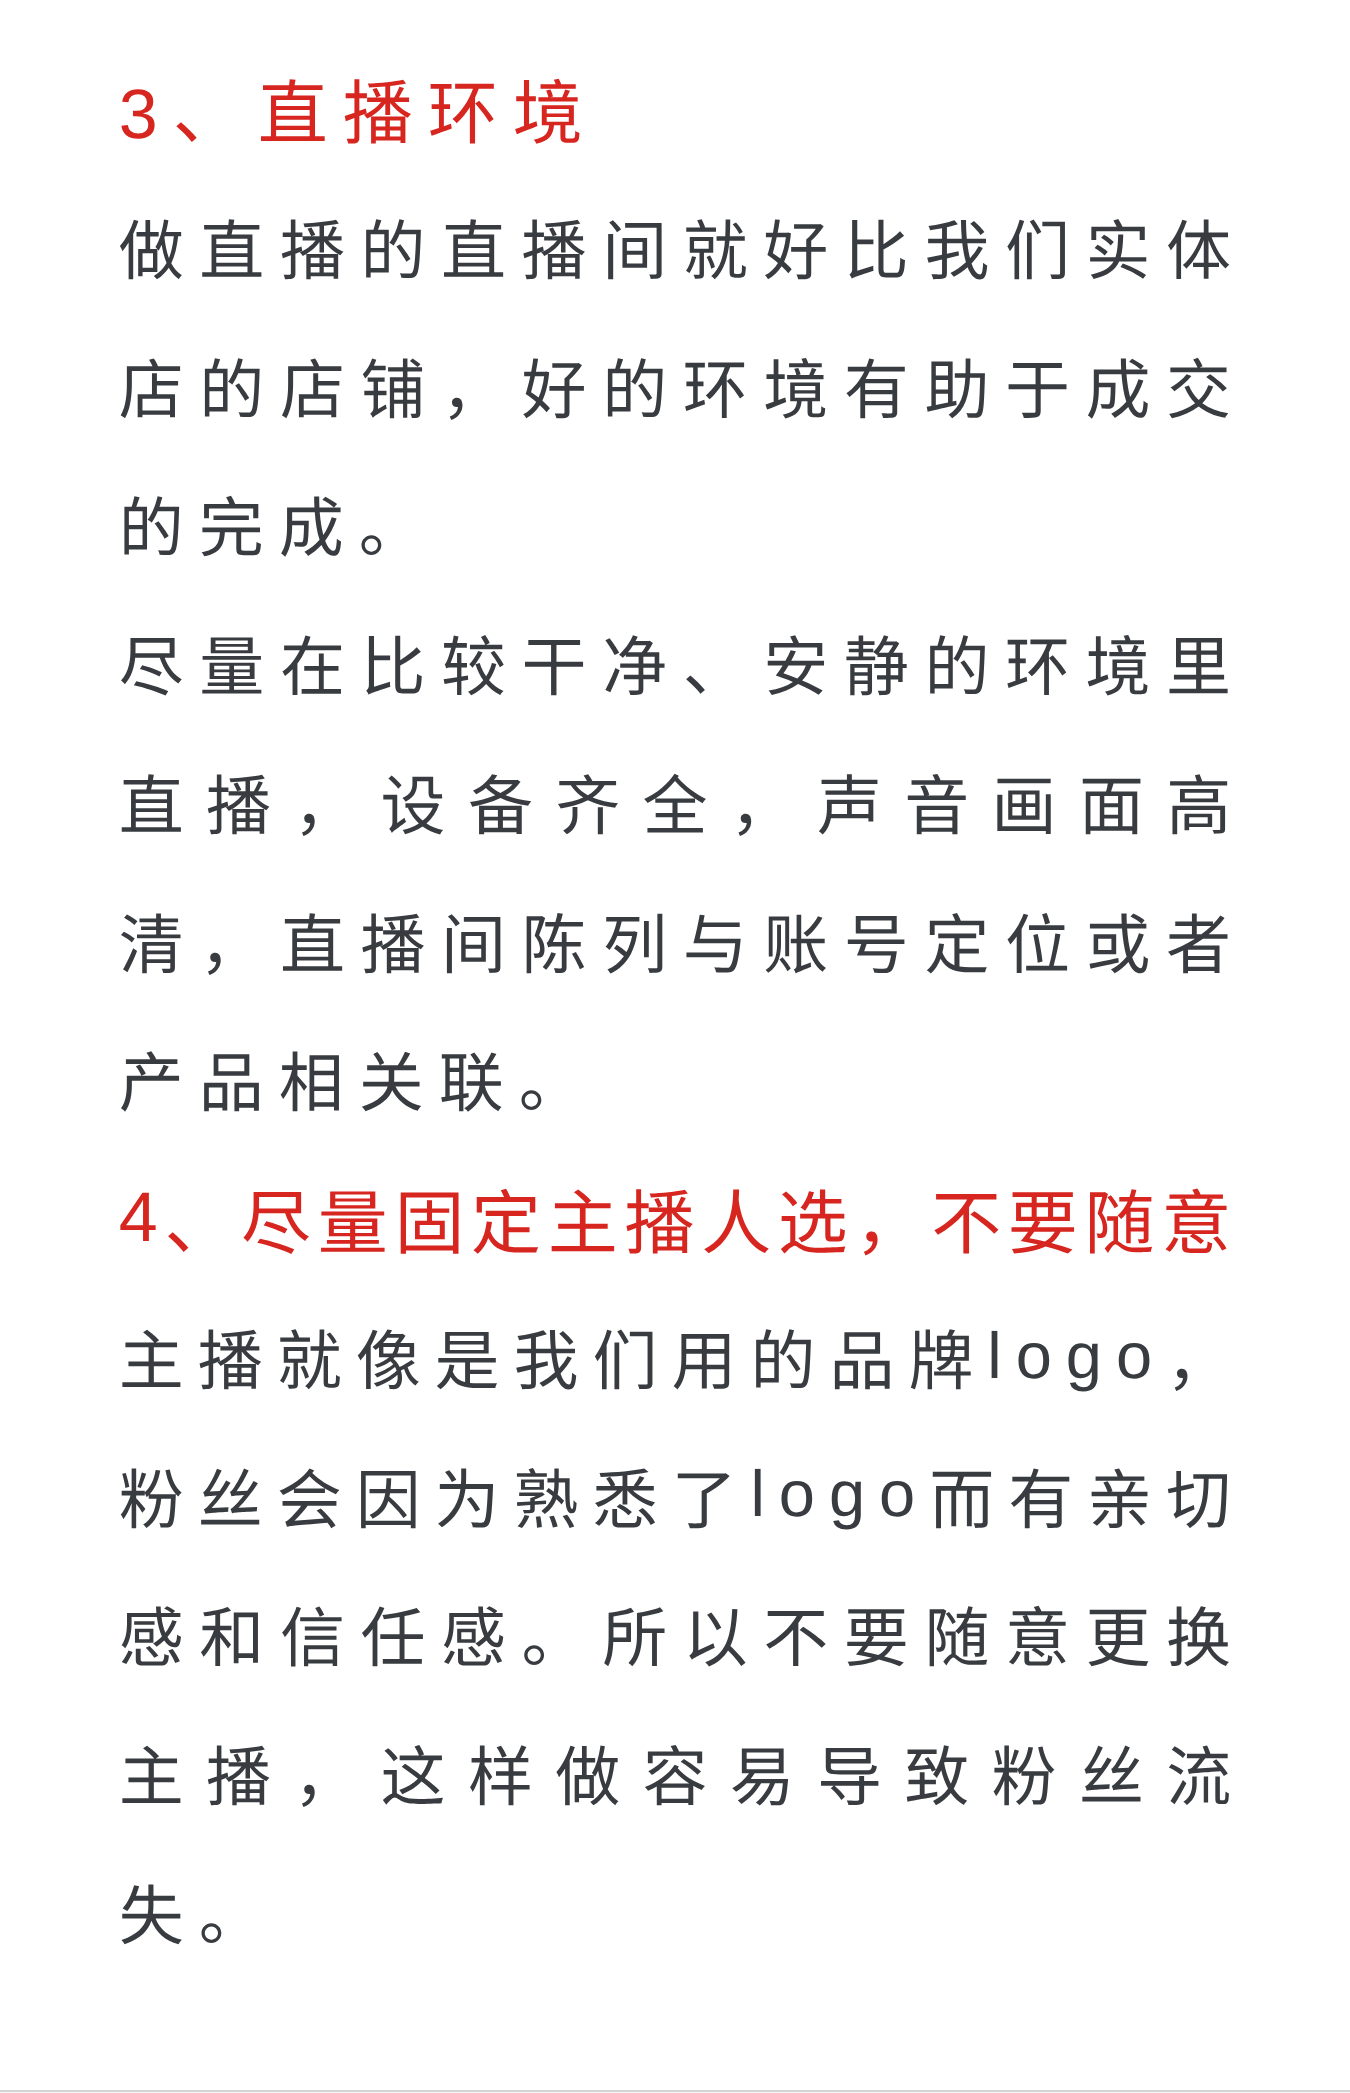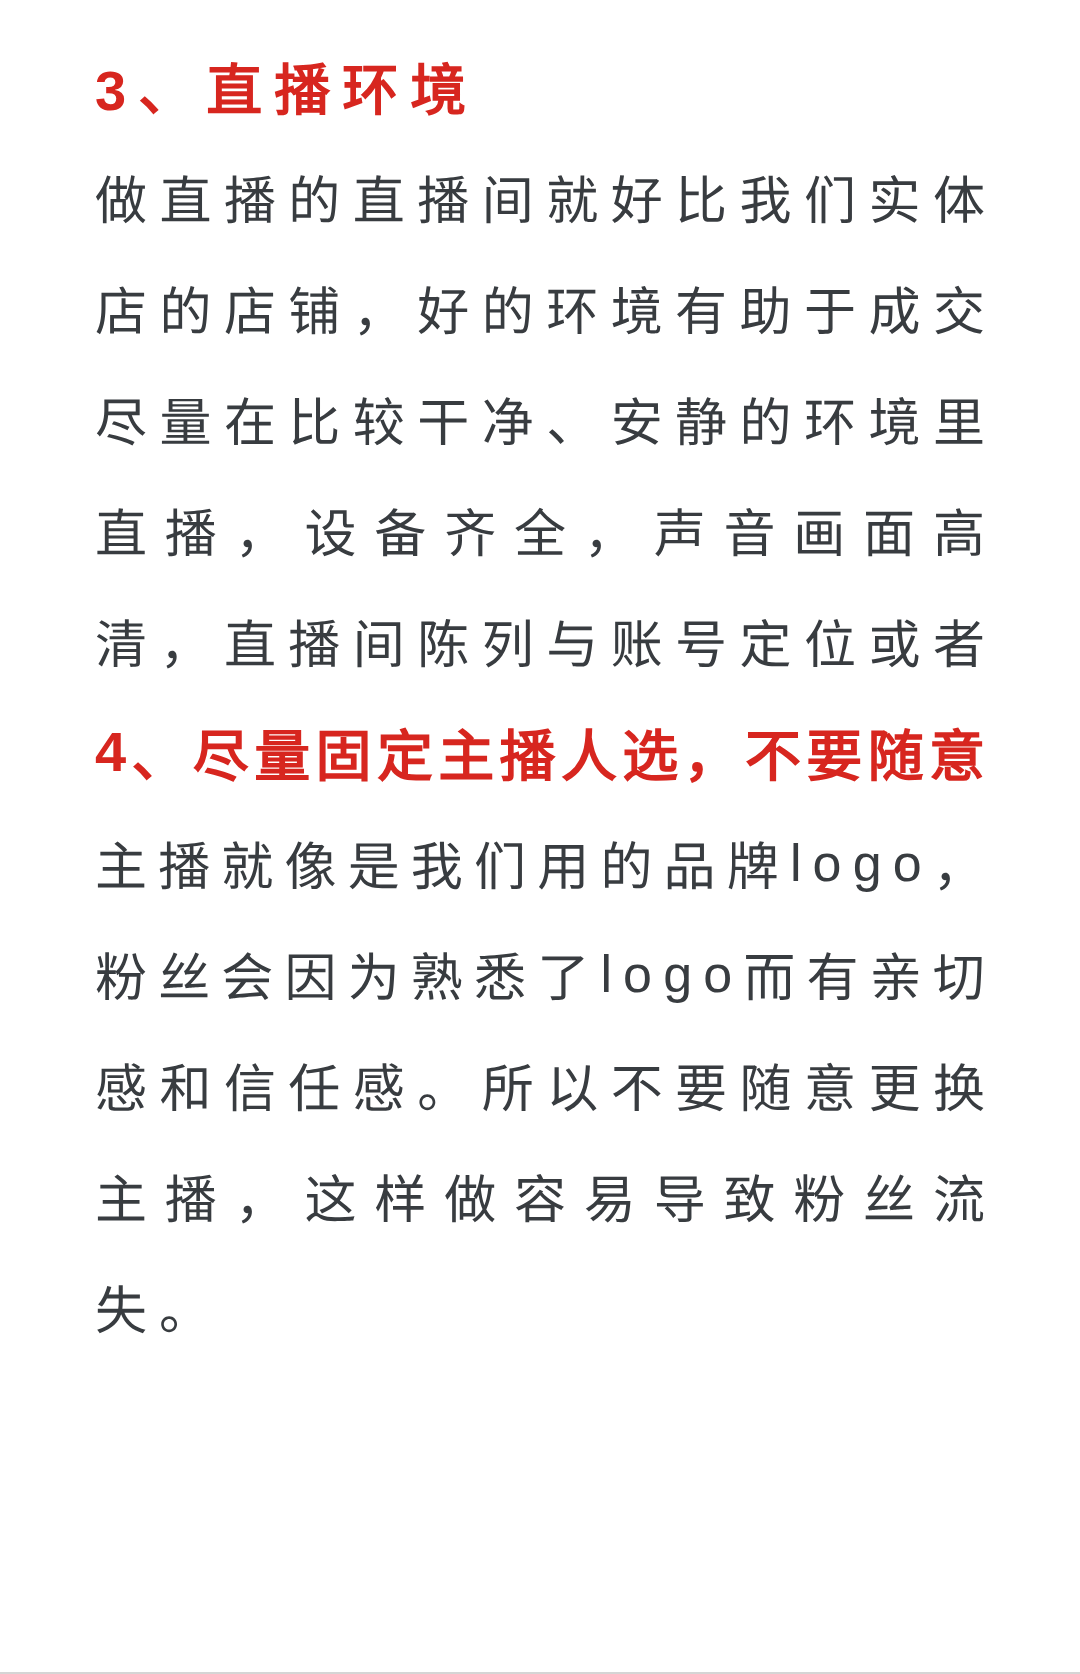--- a/index.html
+++ b/index.html
@@ -29,21 +29,21 @@
     letter-spacing:12px;
     white-space:nowrap;
   }
   .line.just{
     justify-content:space-between;
     letter-spacing:0;
   }
   .line.just span{display:block;}
   .line.h{
     color:var(--accent);
-    font-weight:700;
+    font-weight:400;
     font-size:56px;
   }
   .bottom-edge{
     position:absolute;
     left:0;bottom:0;
     width:1080px;height:2px;
     background:#d5d5d5;
   }
 </style>
 </head>
@@ -78,20 +78,21 @@
       <span>好</span>
       <span>的</span>
       <span>环</span>
       <span>境</span>
       <span>有</span>
       <span>助</span>
       <span>于</span>
       <span>成</span>
       <span>交</span>
     </div>
+  <div class="line">的完成。</div>
 
   <div class="line just">
       <span>尽</span>
       <span>量</span>
       <span>在</span>
       <span>比</span>
       <span>较</span>
       <span>干</span>
       <span>净</span>
       <span>、</span>
@@ -126,20 +127,21 @@
       <span>陈</span>
       <span>列</span>
       <span>与</span>
       <span>账</span>
       <span>号</span>
       <span>定</span>
       <span>位</span>
       <span>或</span>
       <span>者</span>
     </div>
+  <div class="line">产品相关联。</div>
 
   <div class="line h just">
       <span>4</span>
       <span>、</span>
       <span>尽</span>
       <span>量</span>
       <span>固</span>
       <span>定</span>
       <span>主</span>
       <span>播</span>

